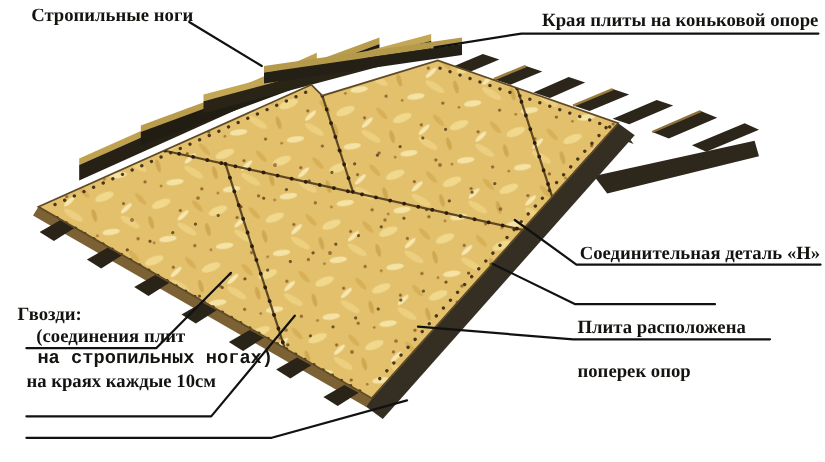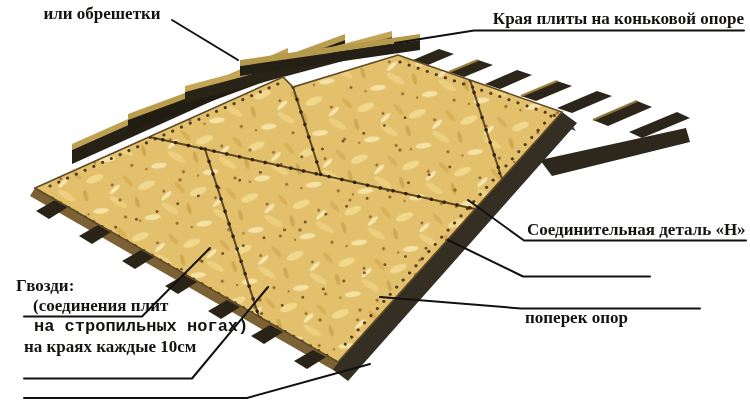--- a/index.html
+++ b/index.html
@@ -135,29 +135,30 @@
     <polyline points="746,240.5 524,240.5 468,200"></polyline>
     <polyline points="650,276.5 523,276.5 448,240"></polyline>
     <polyline points="700,308.5 521,308.5 380,297"></polyline>
     <polyline points="24,316.5 142,316.5 210,248"></polyline>
     <polyline points="24,378.5 192,378.5 268,287"></polyline>
     <polyline points="24,398 247,398 370,364"></polyline>
   </g>
 </svg>
 
 <div class="lbl center" style="left:6px;top:4px;width:192px;">
-  <div class="ln">или обрешетки</div>
+  <div class="ln">Стропильные ноги</div>
 </div>
 
 <div class="lbl" style="left:527px;top:220px;">Соединительная деталь «Н»</div>
 
 <div class="lbl right" style="left:454px;top:9px;width:290px;">Края плиты на коньковой опоре</div>
 
 
 <div class="lbl" style="left:525px;top:288px;">
+  <div class="ln">Плита расположена</div>
   <div class="ln" style="margin-top:20px;">поперек опор</div>
 </div>
 
 <div class="lbl nails-block" style="left:16px;top:276px;">
   <div>Гвозди:</div>
   <div class="pad2">(соединения плит</div>
   <div class="pad3">на стропильных ногах)</div>
   <div class="pad4">на краях каждые 10см</div>
 </div>
 

